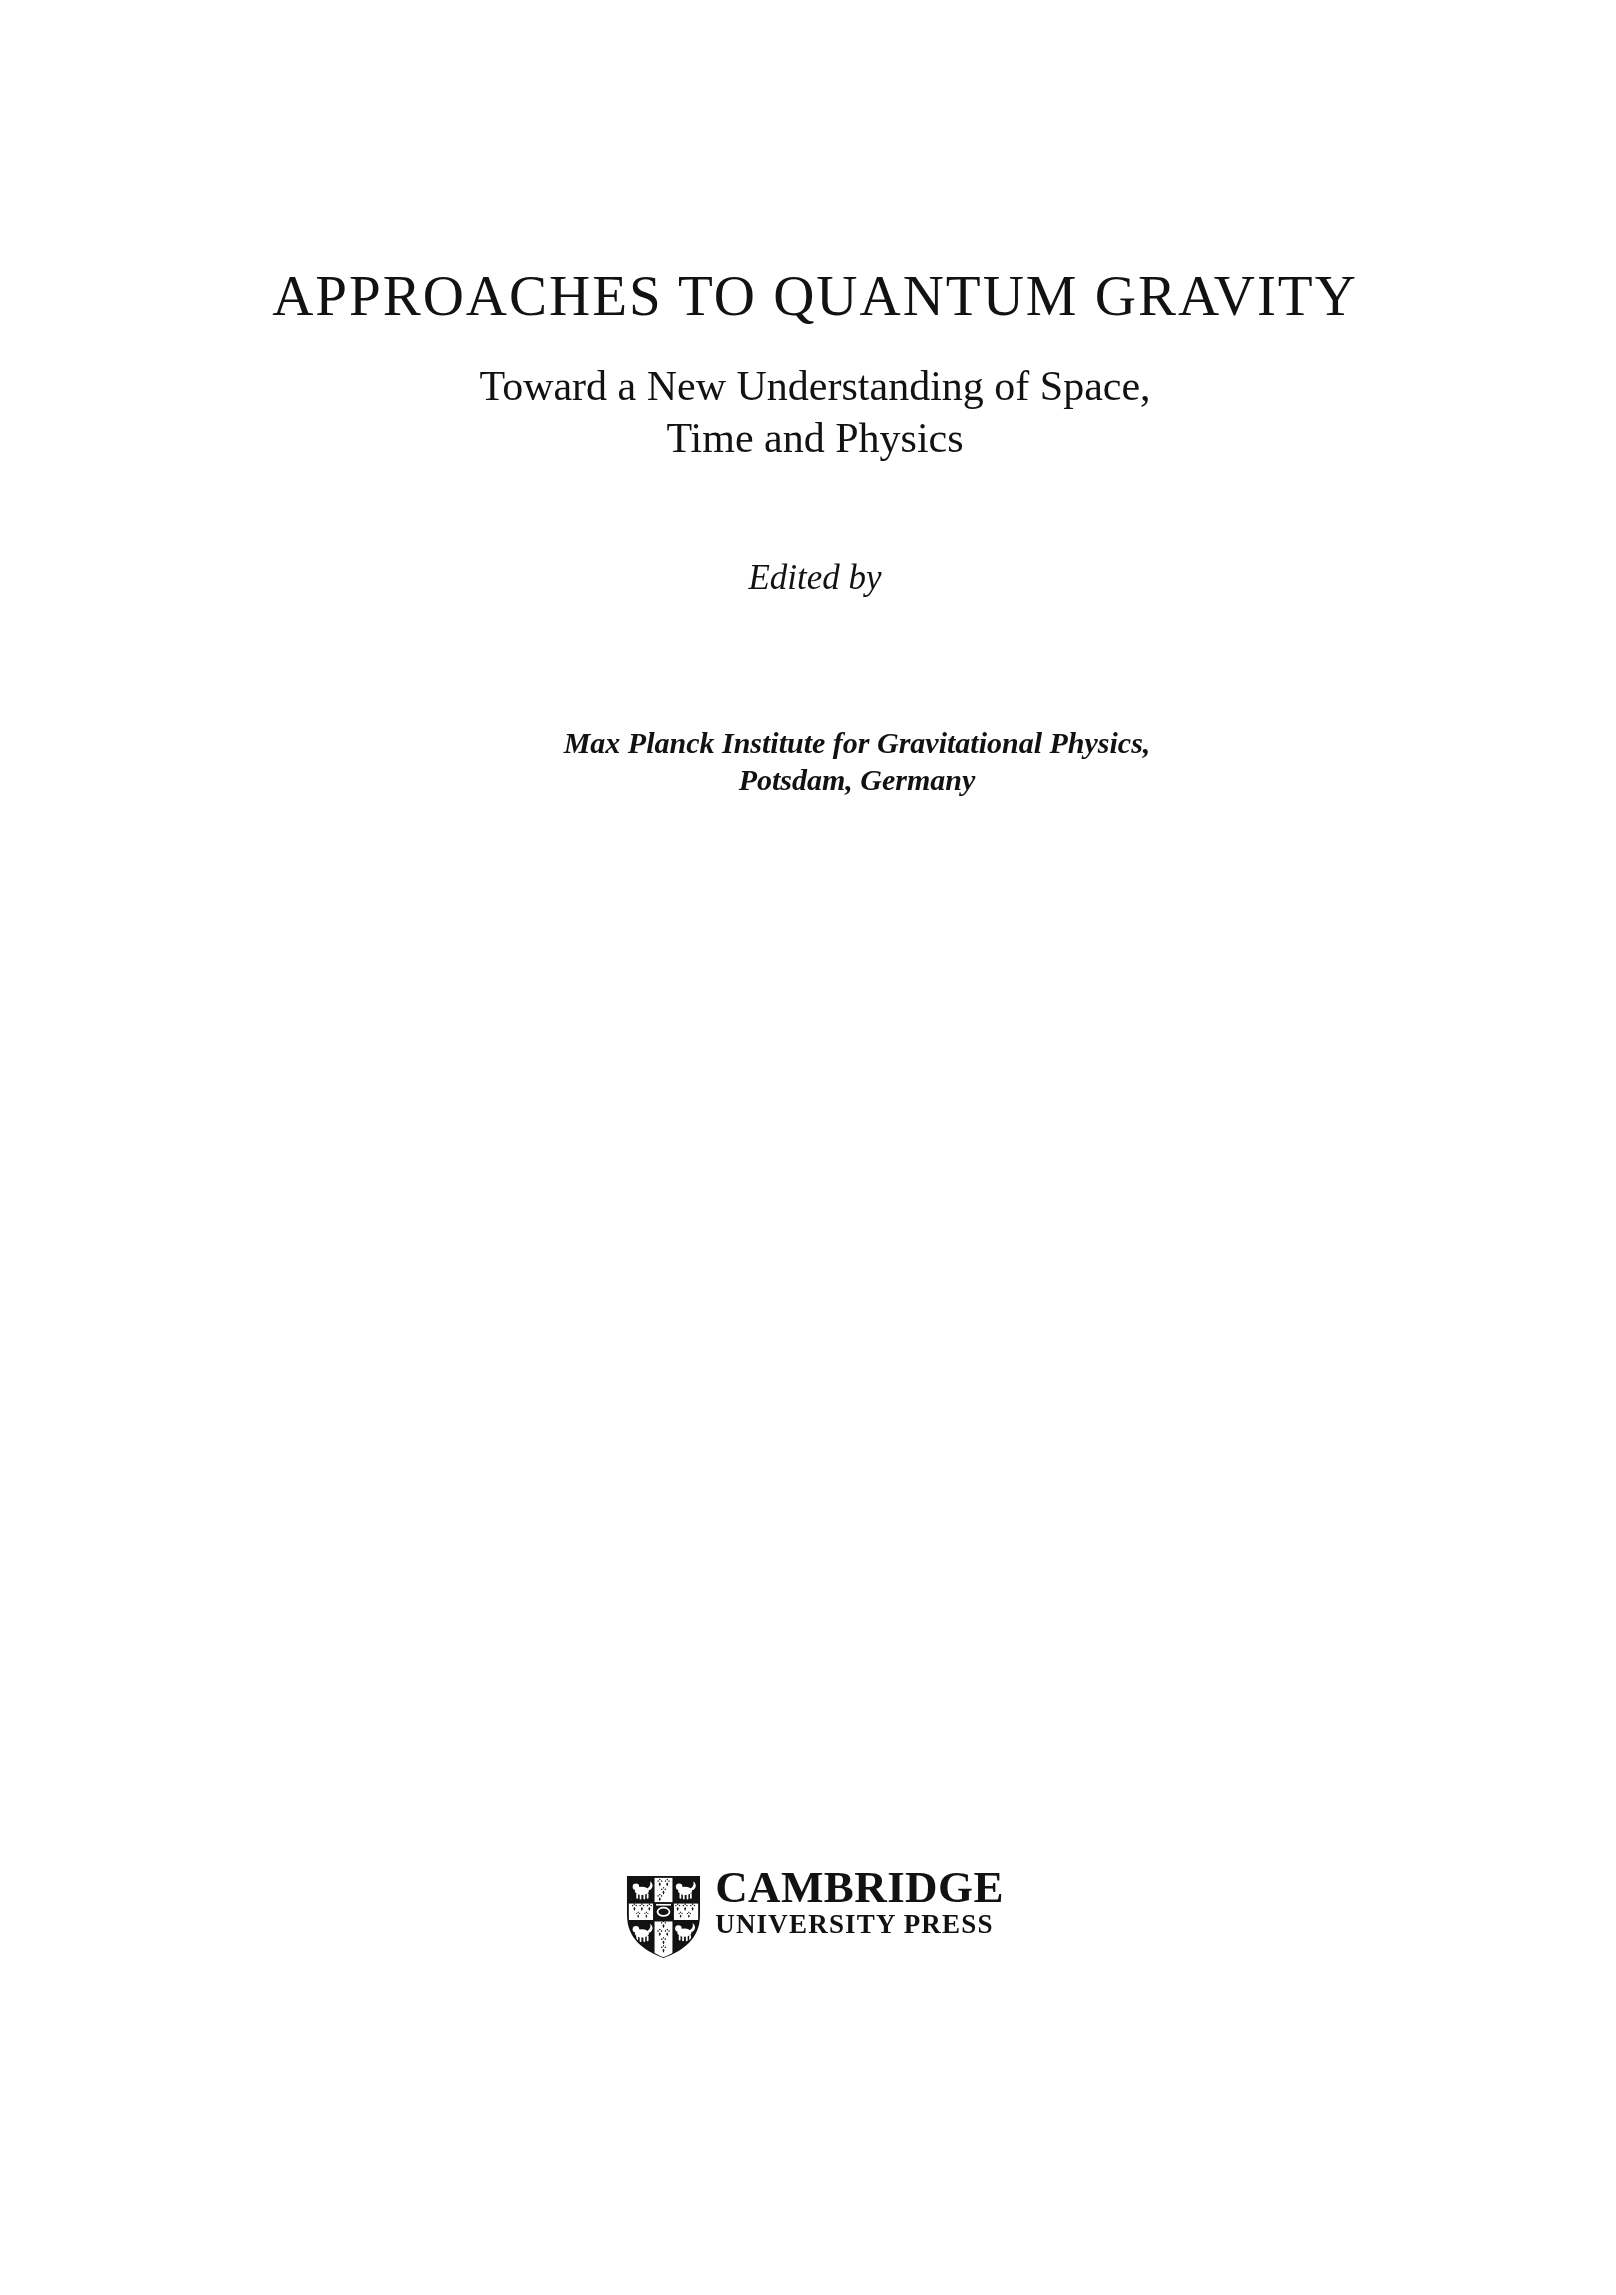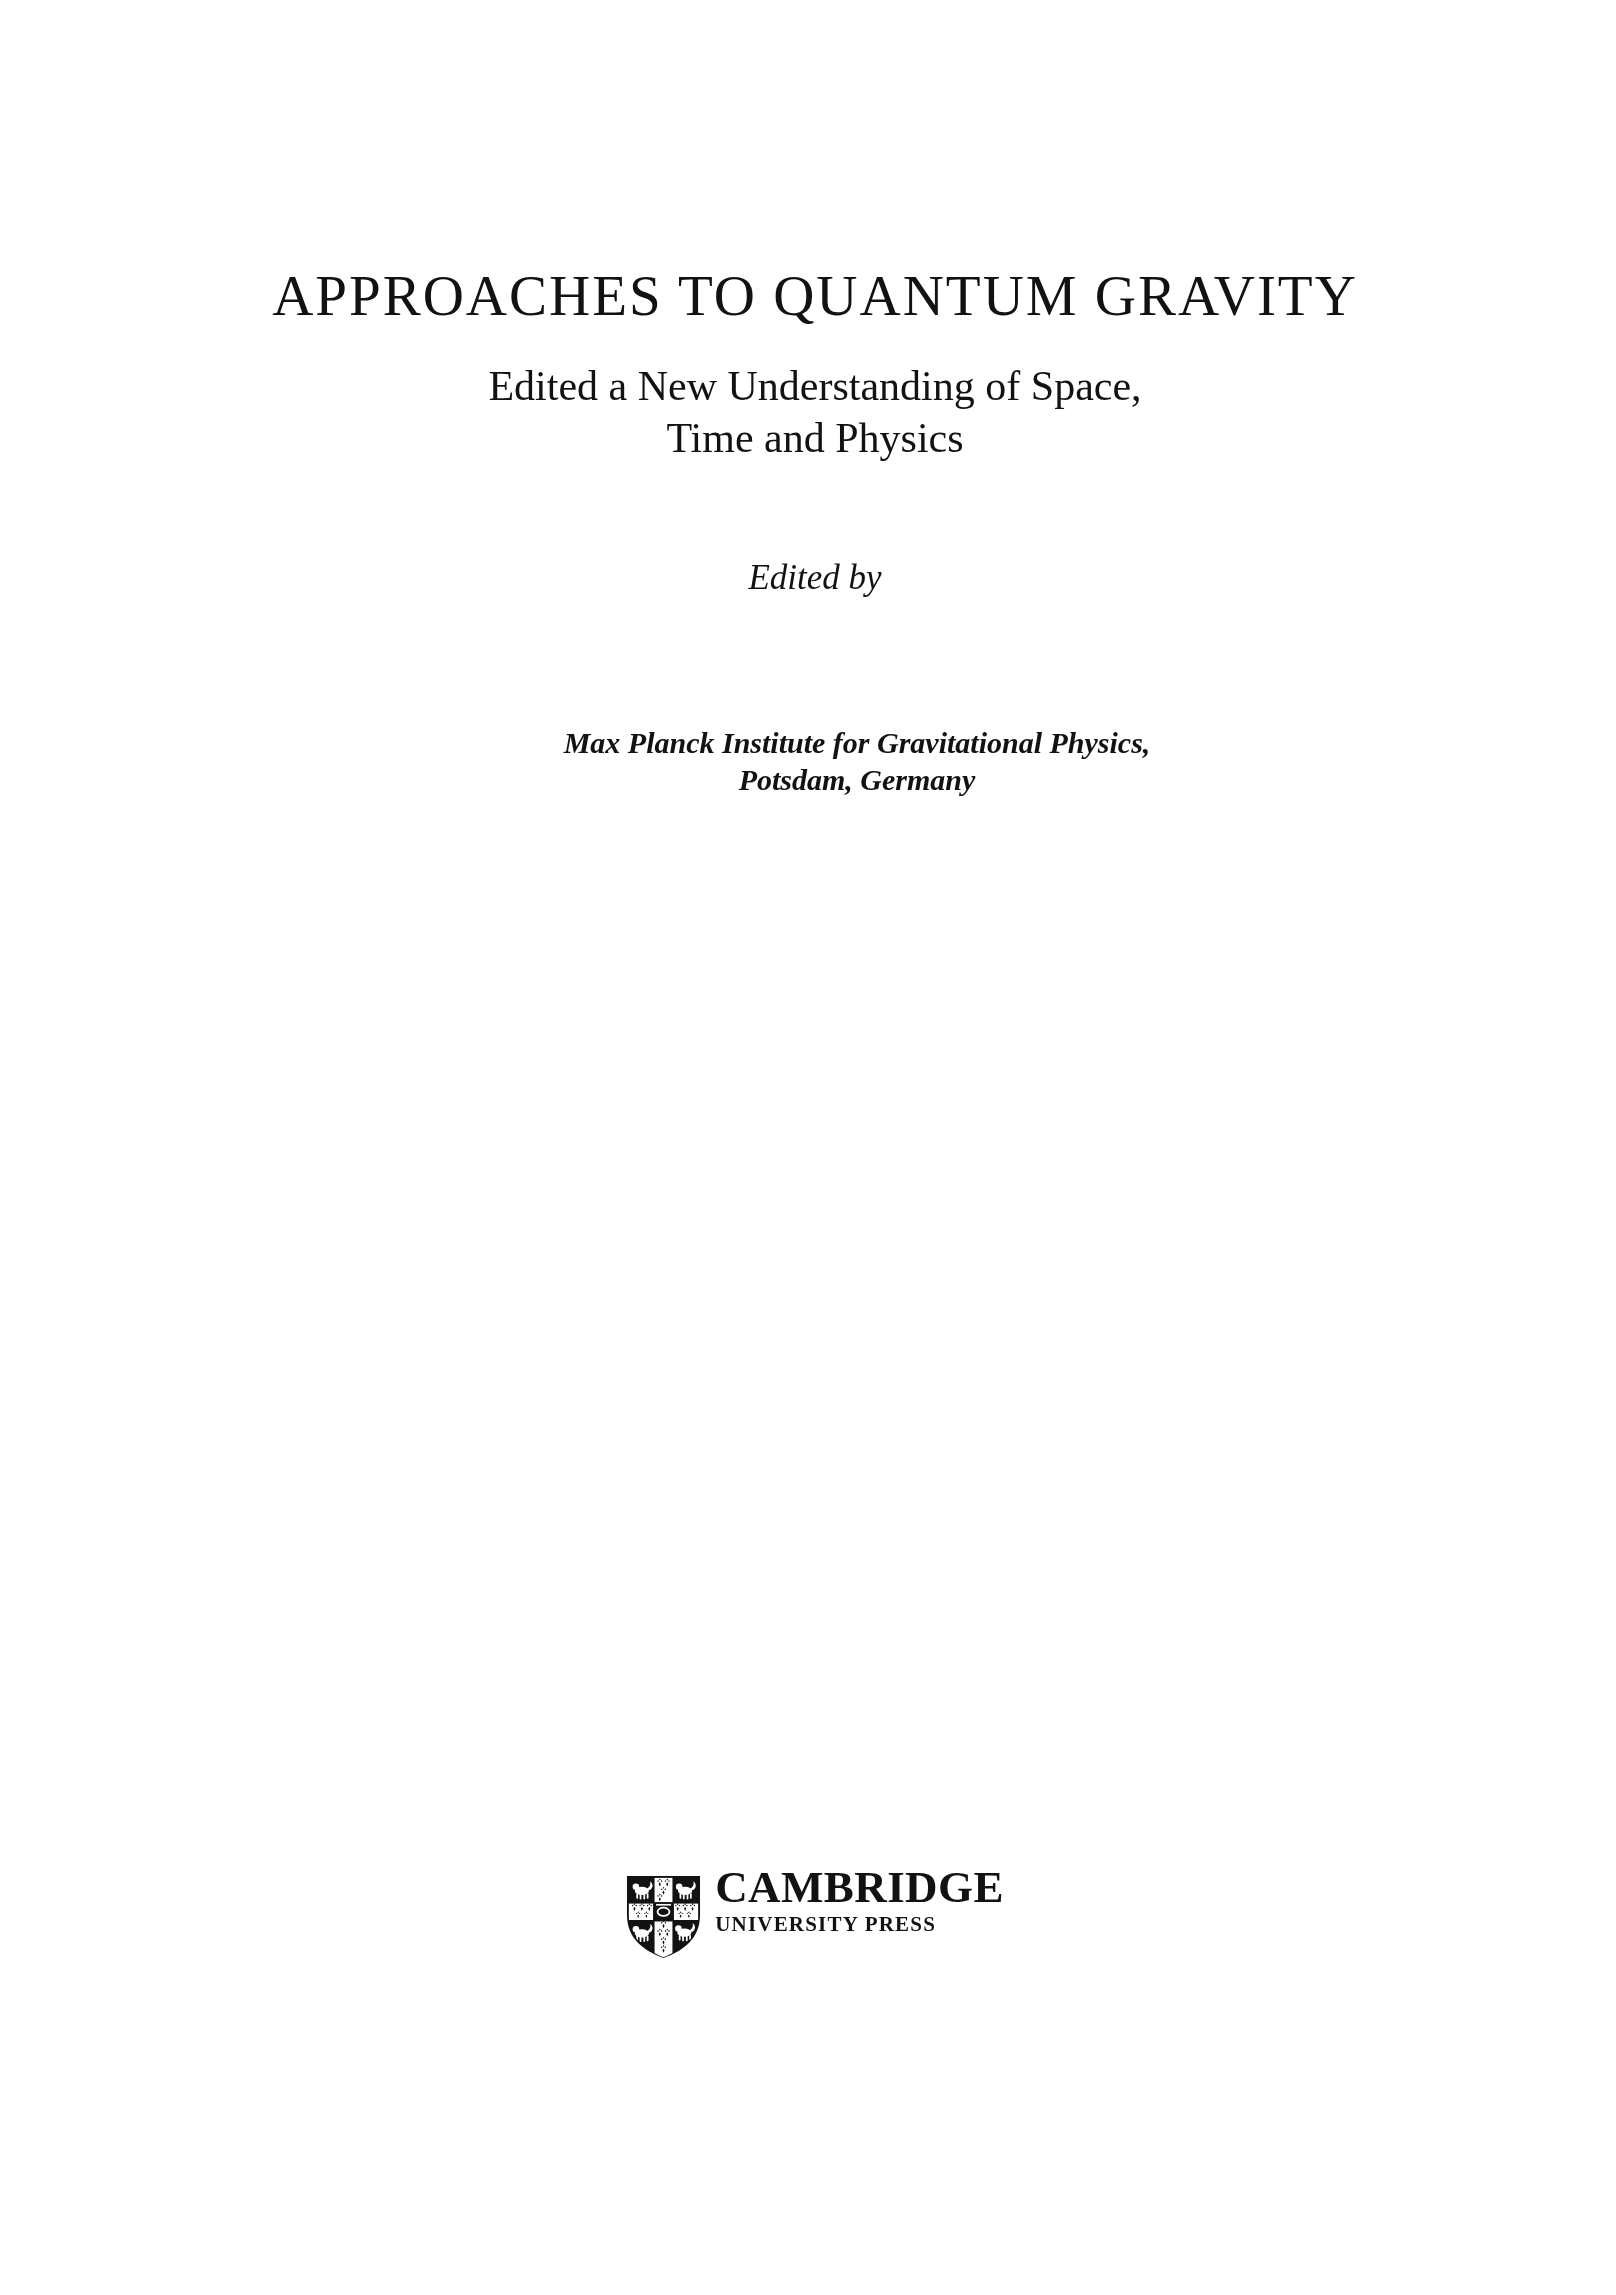--- a/index.html
+++ b/index.html
@@ -72,36 +72,36 @@
     margin-left: 14px;
     text-align: left;
   }
   .pub-name {
     font-size: 45px;
     line-height: 45px;
     letter-spacing: 0.4px;
     font-weight: bold;
   }
   .pub-sub {
-    font-size: 21px;
+    font-size: 27px;
     line-height: 27px;
     letter-spacing: 1.2px;
     font-weight: bold;
     margin-top: 0.8px;
   }
 </style>
 </head>
 <body>
 
 <div class="page">
 
   <div class="block title">APPROACHES TO QUANTUM GRAVITY</div>
 
   <div class="block subtitle">
-    <span>Edited a New Understanding of Space,</span><br>
+    <span>Toward a New Understanding of Space,</span><br>
     <span>Time and Physics</span>
   </div>
 
   <div class="block edited-by">Edited by</div>
 
 
   <div class="block affiliation">
     <span>Max Planck Institute for Gravitational Physics,</span><br>
     <span>Potsdam, Germany</span>
   </div>

